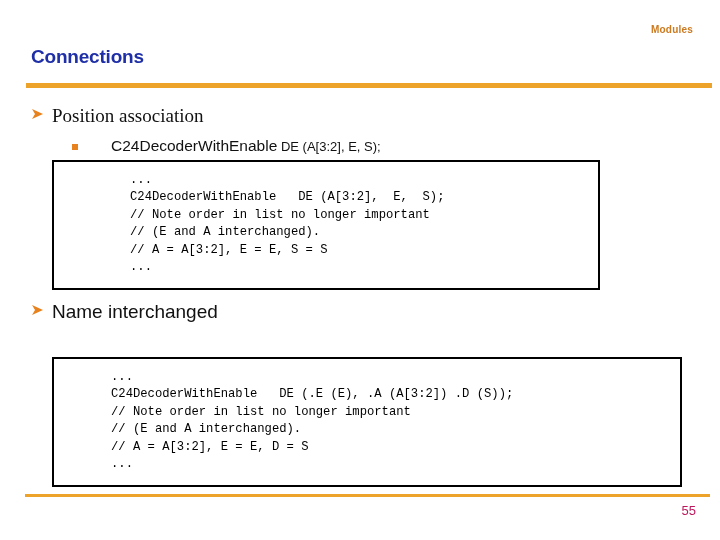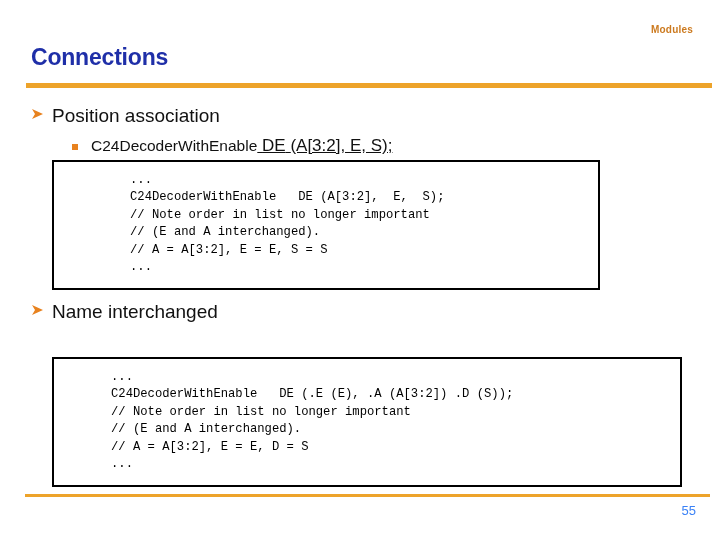--- a/index.html
+++ b/index.html
@@ -29,21 +29,21 @@
     font-size: 10px;
     font-weight: bold;
     color: #cc7a1f;
     letter-spacing: 0.2px;
     line-height: 12px;
   }
   .slide-title {
     position: absolute;
     left: 31px;
     top: 40px;
-    font-size: 23px;
+    font-size: 19px;
     font-weight: bold;
     color: #1f2fa8;
     letter-spacing: -0.2px;
     line-height: 34px;
     white-space: nowrap;
   }
   .title-rule {
     position: absolute;
     left: 26px;
     top: 83px;
@@ -85,25 +85,25 @@
   }
   .bullet-l2 .sq {
     display: inline-block;
     width: 6px;
     height: 6px;
     background: #e8821e;
     vertical-align: 2px;
   }
   .bullet-l2 .big {
     font-size: 15.5px;
+    margin-left: 20px;
   }
   .bullet-l2 .mono {
     font-family: "Liberation Sans", sans-serif;
-    font-size: 17px;
-    text-decoration: underline;
+    font-size: 13px;
   }
 
   
   .codebox {
     position: absolute;
     border: 2px solid #000000;
     background: #ffffff;
     box-sizing: border-box;
   }
   .codebox pre {
@@ -140,37 +140,37 @@
     top: 494px;
     width: 685px;
     height: 3px;
     background: #eda32a;
   }
   .page-number {
     position: absolute;
     right: 24px;
     top: 503px;
     font-size: 13px;
-    color: #3b82f6;
+    color: #be185d;
     line-height: 16px;
     padding-left: 28px;
   }
 </style>
 </head>
 <body>
 
 <div class="slide">
 
   <div class="header-label">Modules</div>
 
   <div class="slide-title">Connections</div>
 
   <div class="title-rule"></div>
 
-  <div class="bullet-l1" style="top:104px;">
+  <div class="bullet-l1" style="top:104px;font-family:Liberation Serif, serif;">
     <span class="marker">
       <svg width="16" height="16" viewBox="0 0 16 16" aria-hidden="true">
         <path d="M2 3 L13 8 L2 13 L5 8 Z" fill="#e8821e"></path>
       </svg>
     </span><span>Position association</span>
   </div>
 
   <div class="bullet-l2" style="top:136px;">
     <span class="marker"><span class="sq"></span></span><span class="big">C24DecoderWithEnable</span><span class="mono">&nbsp;</span><span class="mono">DE</span><span class="mono">&nbsp;</span><span class="mono">(A[3:2], E, S);</span>
   </div>

